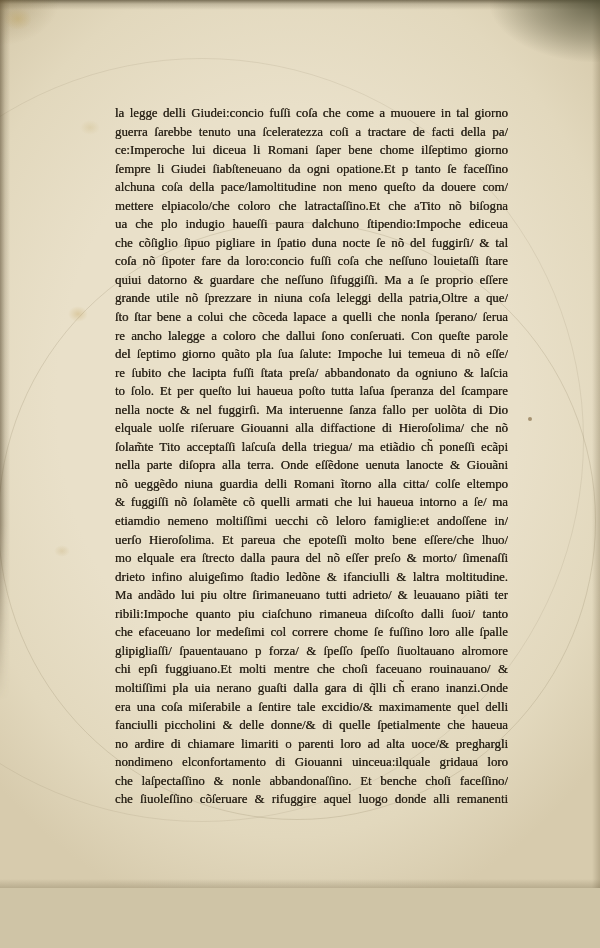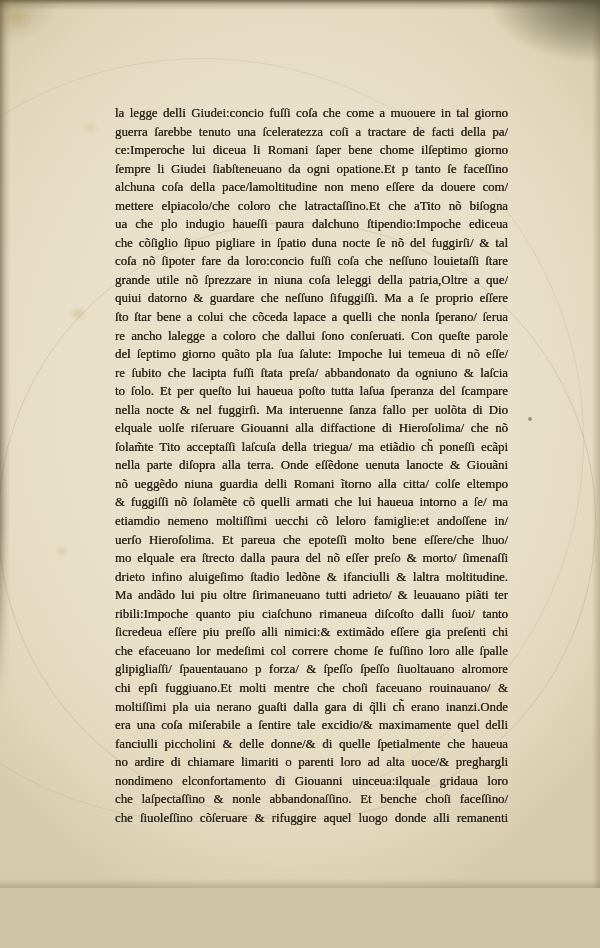--- a/index.html
+++ b/index.html
@@ -112,45 +112,44 @@
   <div class="stain stain-d"></div>
   <div class="stain speck-a"></div>
   <div class="stain speck-b"></div>
   <div class="stain speck-c"></div>
 
   <div class="text-block">
       <div class="line">la legge delli Giudei:concio fuſſi coſa che come a muouere in tal giorno</div>
       <div class="line">guerra ſarebbe tenuto una ſceleratezza coſi a tractare de facti della pa/</div>
       <div class="line">ce:Imperoche lui diceua li Romani ſaper bene chome ilſeptimo giorno</div>
       <div class="line">ſempre li Giudei ſiabſteneuano da ogni opatione.Et p tanto ſe faceſſino</div>
-      <div class="line">alchuna coſa della pace/lamoltitudine non meno eſſere da douere com/</div>
+      <div class="line">alchuna coſa della pace/lamoltitudine non meno queſto da douere com/</div>
       <div class="line">mettere elpiacolo/che coloro che latractaſſino.Et che aTito nõ biſogna</div>
       <div class="line">ua che plo indugio haueſſi paura dalchuno ſtipendio:Impoche ediceua</div>
       <div class="line">che cõſiglio ſipuo pigliare in ſpatio duna nocte ſe nõ del fuggirſi/ &amp; tal</div>
       <div class="line">coſa nõ ſipoter fare da loro:concio fuſſi coſa che neſſuno louietaſſi ſtare</div>
+      <div class="line">quiui datorno &amp; guardare che neſſuno ſifuggiſſi. Ma a ſe proprio eſſere</div>
       <div class="line">grande utile nõ ſprezzare in niuna coſa leleggi della patria,Oltre a que/</div>
-      <div class="line">quiui datorno &amp; guardare che neſſuno ſifuggiſſi. Ma a ſe proprio eſſere</div>
       <div class="line">ſto ſtar bene a colui che cõceda lapace a quelli che nonla ſperano/ ſerua</div>
       <div class="line">re ancho lalegge a coloro che dallui ſono conſeruati. Con queſte parole</div>
       <div class="line">del ſeptimo giorno quãto pla ſua ſalute: Impoche lui temeua di nõ eſſe/</div>
       <div class="line">re ſubito che lacipta fuſſi ſtata preſa/ abbandonato da ogniuno &amp; laſcia</div>
       <div class="line">to ſolo. Et per queſto lui haueua poſto tutta laſua ſperanza del ſcampare</div>
       <div class="line">nella nocte &amp; nel fuggirſi. Ma interuenne ſanza fallo per uolõta di Dio</div>
       <div class="line">elquale uolſe riſeruare Giouanni alla diffactione di Hieroſolima/ che nõ</div>
       <div class="line">ſolam̃te Tito acceptaſſi laſcuſa della triegua/ ma etiãdio ch̃ poneſſi ecãpi</div>
       <div class="line">nella parte diſopra alla terra. Onde eſſẽdone uenuta lanocte &amp; Giouãni</div>
       <div class="line">nõ ueggẽdo niuna guardia delli Romani ĩtorno alla citta/ colſe eltempo</div>
       <div class="line">&amp; fuggiſſi nõ ſolamẽte cõ quelli armati che lui haueua intorno a ſe/ ma</div>
       <div class="line">etiamdio nemeno moltiſſimi uecchi cõ leloro famiglie:et andoſſene in/</div>
       <div class="line">uerſo Hieroſolima. Et pareua che epoteſſi molto bene eſſere/che lhuo/</div>
       <div class="line">mo elquale era ſtrecto dalla paura del nõ eſſer preſo &amp; morto/ ſimenaſſi</div>
       <div class="line">drieto infino aluigeſimo ſtadio ledõne &amp; ifanciulli &amp; laltra moltitudine.</div>
       <div class="line">Ma andãdo lui piu oltre ſirimaneuano tutti adrieto/ &amp; leuauano piãti ter</div>
       <div class="line">ribili:Impoche quanto piu ciaſchuno rimaneua diſcoſto dalli ſuoi/ tanto</div>
-      <div class="line">ſicredeua eſſere piu preſſo alli nimici:&amp; extimãdo eſſere gia preſenti chi</div>
       <div class="line">che efaceuano lor medeſimi col correre chome ſe fuſſino loro alle ſpalle</div>
       <div class="line">glipigliaſſi/ ſpauentauano p forza/ &amp; ſpeſſo ſpeſſo ſiuoltauano alromore</div>
       <div class="line">chi epſi fuggiuano.Et molti mentre che choſi faceuano rouinauano/ &amp;</div>
       <div class="line">moltiſſimi pla uia nerano guaſti dalla gara di q̃lli ch̃ erano inanzi.Onde</div>
       <div class="line">era una coſa miſerabile a ſentire tale excidio/&amp; maximamente quel delli</div>
       <div class="line">fanciulli piccholini &amp; delle donne/&amp; di quelle ſpetialmente che haueua</div>
       <div class="line">no ardire di chiamare limariti o parenti loro ad alta uoce/&amp; preghargli</div>
       <div class="line">nondimeno elconfortamento di Giouanni uinceua:ilquale gridaua loro</div>
       <div class="line">che laſpectaſſino &amp; nonle abbandonaſſino. Et benche choſi faceſſino/</div>
       <div class="line">che ſiuoleſſino cõſeruare &amp; rifuggire aquel luogo donde alli remanenti</div>

